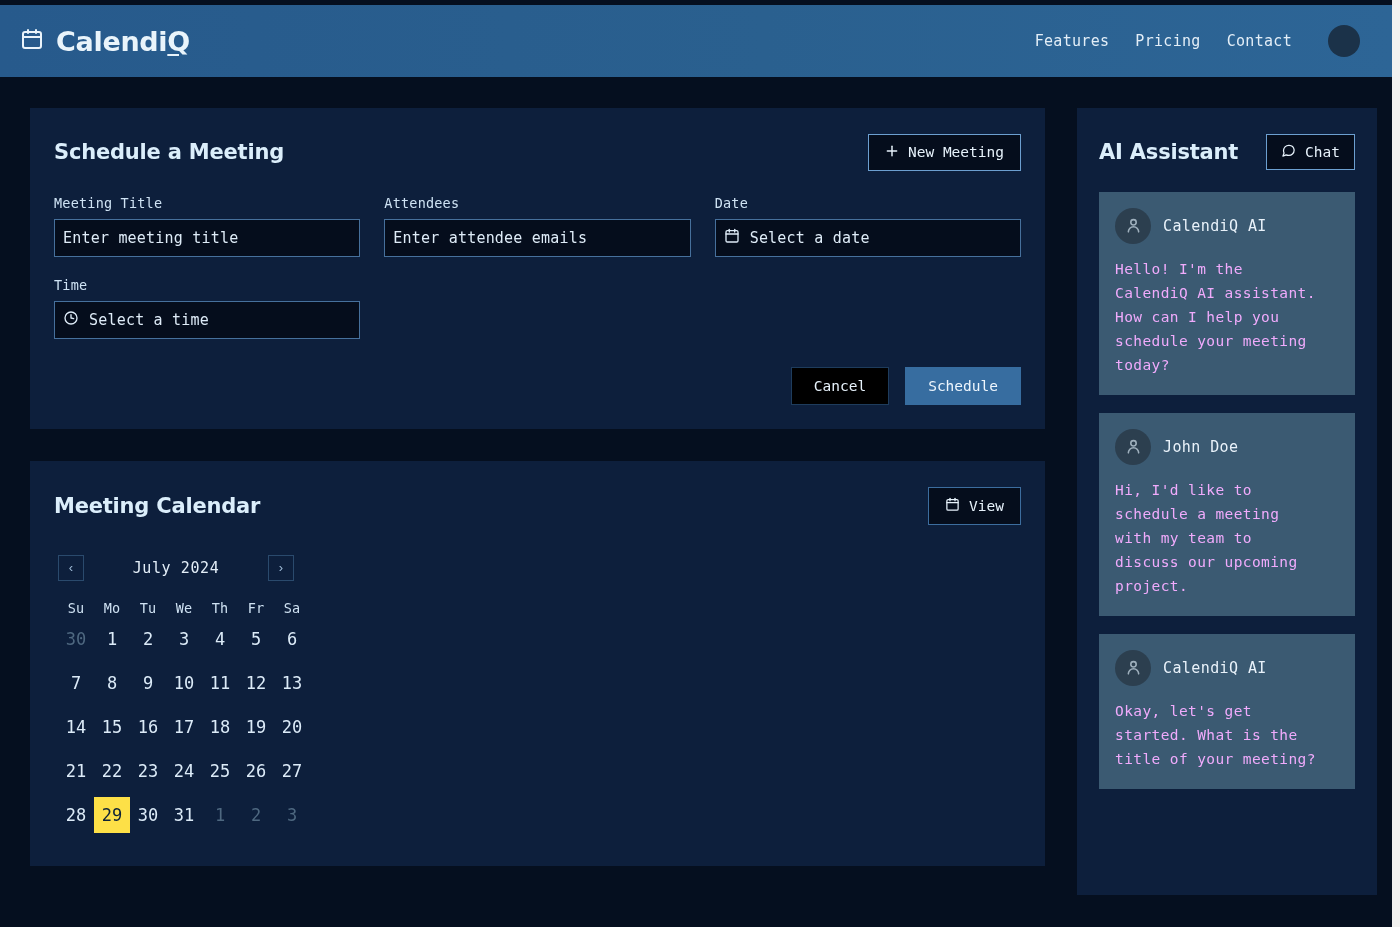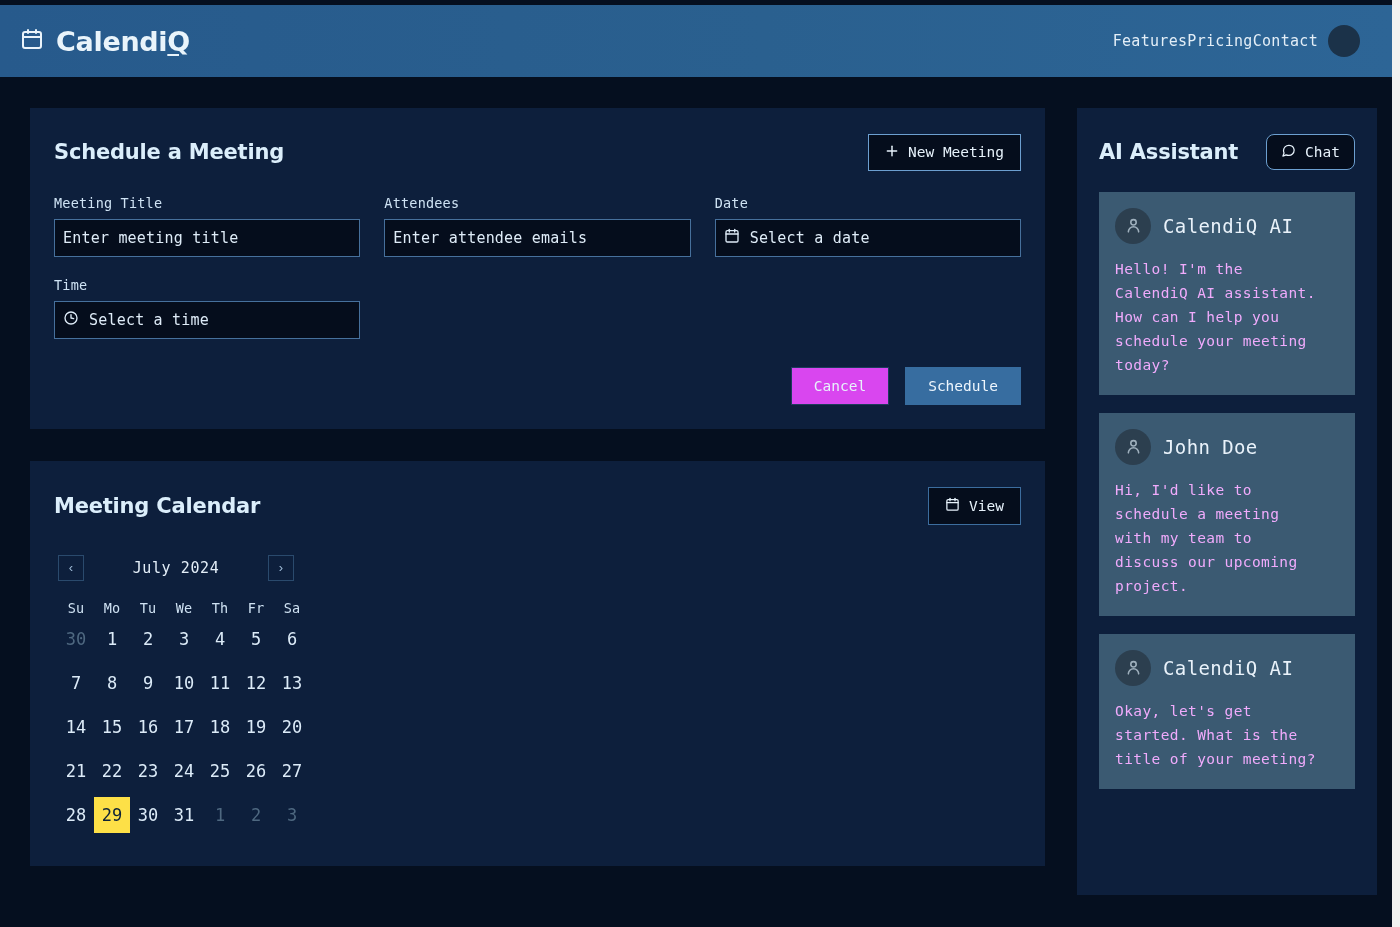--- a/index.html
+++ b/index.html
@@ -37,20 +37,21 @@
     font-family: "DejaVu Sans", "Liberation Sans", sans-serif;
     font-size: 27px;
     font-weight: bold;
     letter-spacing: -0.3px;
     color: #e9f4fb;
   }
   .brand-text .ul { text-decoration: underline; text-underline-offset: 3px; }
   .nav {
     display: flex;
     align-items: center;
+    gap: 26px;
   }
   .nav-link {
     font-size: 15px;
     color: #e3eef7;
     letter-spacing: 0.3px;
     cursor: pointer;
     text-decoration: none;
   }
   .nav-avatar {
     width: 32px;
@@ -105,21 +106,21 @@
     line-height: 1;
   }
   .btn-outline-plain { border-color: #3c6d9e; }
   .btn-primary {
     background: #376da0;
     border: 1px solid #376da0;
     color: #eef6fd;
     padding: 11px 22px;
   }
   .btn-ghost {
-    background: #d946ef;
+    background: #000000;
     border: 1px solid #1e3c5c;
     padding: 11px 22px;
   }
 
   
   .form-grid {
     display: grid;
     grid-template-columns: 1fr 1fr 1fr;
     column-gap: 24px;
     row-gap: 0;
@@ -229,21 +230,21 @@
     width: 36px;
     height: 36px;
     border-radius: 50%;
     background: #2c3f4f;
     display: flex;
     align-items: center;
     justify-content: center;
     flex: none;
   }
   .msg-author {
-    font-size: 19px;
+    font-size: 15px;
     color: #e9f2fa;
     letter-spacing: 0.4px;
   }
   .msg-body {
     font-size: 14.5px;
     line-height: 24px;
     color: #f0abfc;
     letter-spacing: 0.4px;
     white-space: pre-wrap;
   }
@@ -411,21 +412,21 @@
               <div class="cal-day muted">3</div>
             </div>
         </div>
       </div>
     </div>
 
     <div class="col-side">
       <div class="side-panel">
         <div class="card-head">
           <div class="card-title">AI Assistant</div>
-          <button class="btn" style="padding:8px 14px;border-radius:8px;">
+          <button class="btn" style="padding:8px 14px;">
             <span>
               <svg width="15" height="15" viewBox="0 0 24 24" fill="none" stroke="#e7f2fb" stroke-width="2" stroke-linecap="round" stroke-linejoin="round">
                 <path d="M21 11.5a8.4 8.4 0 0 1-9 8.4 9 9 0 0 1-3.8-.8L3 21l1.9-5a8.4 8.4 0 0 1-.9-3.8 8.4 8.4 0 0 1 8.5-8.4h.5A8.4 8.4 0 0 1 21 11z"></path>
               </svg>
             </span>
             <span>Chat</span>
           </button>
         </div>
         <div id="msg-list" style="margin-top:22px;">
             <div class="msg">

